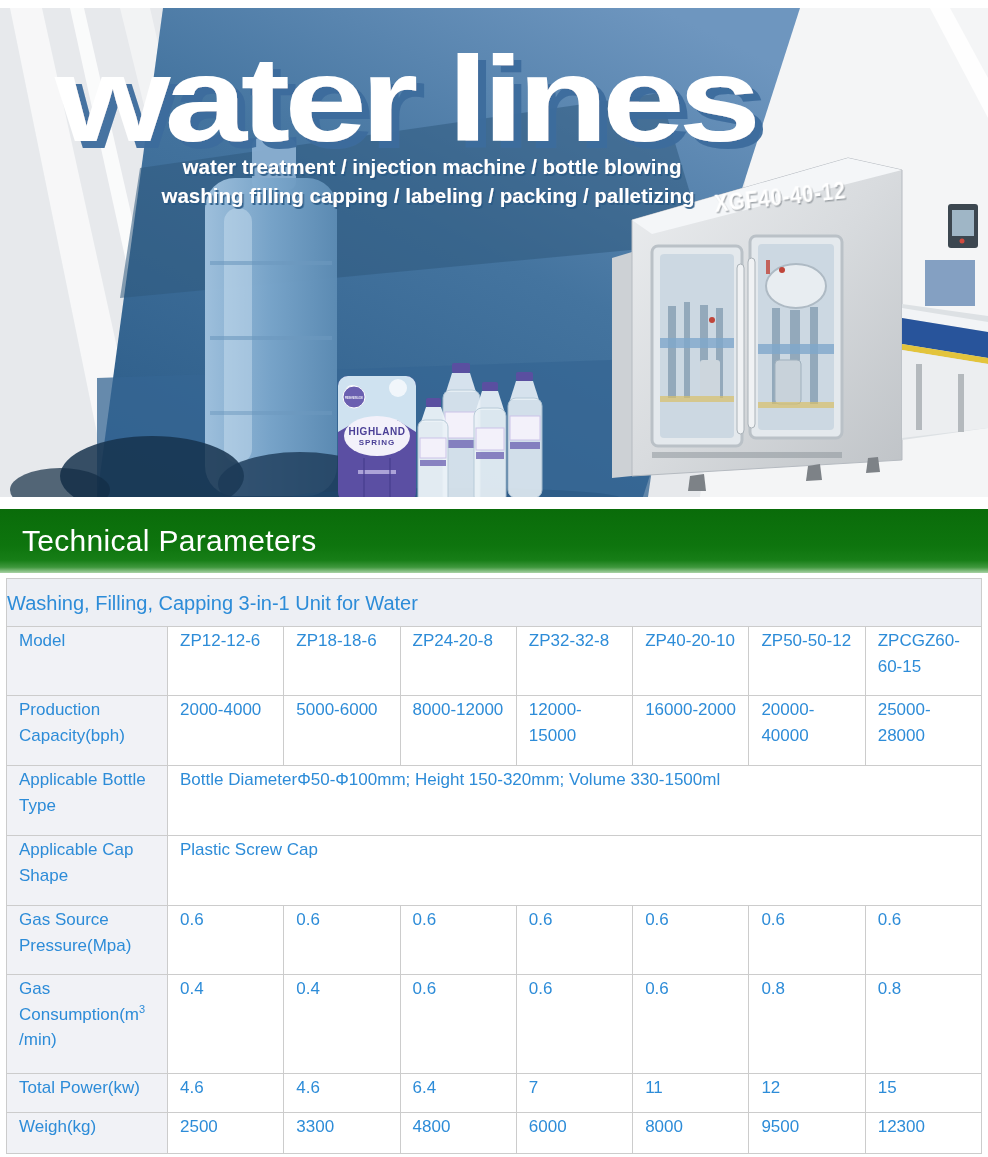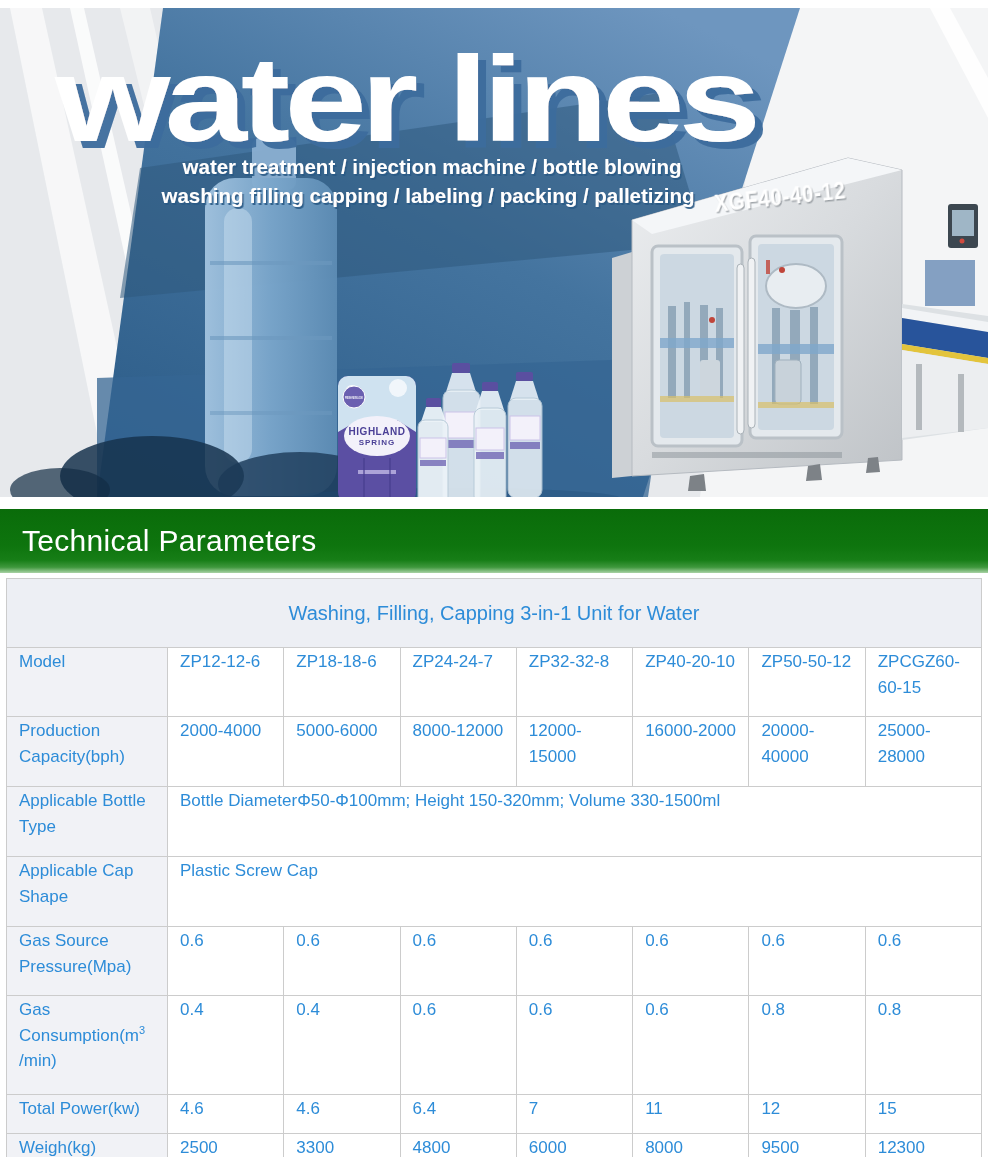--- a/index.html
+++ b/index.html
@@ -11,21 +11,21 @@
   .gap-a{height:12px;background:#fff}
   .section-bar{height:64px;box-sizing:border-box;display:flex;align-items:center;padding-left:22px;
     background:linear-gradient(180deg,#0a6c0a 0%,#0e750e 58%,#177e17 80%,#3f983d 91%,#a9d2a5 100%);}
   .section-bar .section-title{margin:0;color:#fff;font-size:30px;font-weight:400;letter-spacing:.3px}
   .gap-b{height:5px;background:#fff}
   table.spec{width:976px;margin:0 6px;border-collapse:collapse;table-layout:fixed;
     font-size:17px;color:#2d8cd8;background:#fff}
   table.spec td{border:1px solid #cccccc;vertical-align:top;padding:1px 12px;line-height:1.5;
     box-sizing:border-box;overflow:hidden}
   td.lbl{background:#f1f2f6}
-  tr.title-row td{background:#edeff4;text-align:center;vertical-align:middle;font-size:20px;padding:19px}
+  tr.title-row td{background:#edeff4;text-align:left;vertical-align:middle;font-size:20px;padding:0}
   td.span-cell{padding-top:14px}
   table.spec sup{font-size:11px;line-height:0}
 </style>
 </head>
 <body>
 
 <div class="top-strip"></div>
 
 <div class="banner">
   <svg width="988" height="489" viewBox="0 0 988 489" xmlns="http://www.w3.org/2000/svg">
@@ -209,21 +209,21 @@
       <col>
   </colgroup>
   <tbody>
     <tr class="title-row" style="height:48px">
       <td colspan="8">Washing, Filling, Capping 3-in-1 Unit for Water</td>
     </tr>
     <tr style="height:69px">
       <td class="lbl">Model</td>
       <td>ZP12-12-6</td>
       <td>ZP18-18-6</td>
-      <td>ZP24-24-7</td>
+      <td>ZP24-20-8</td>
       <td>ZP32-32-8</td>
       <td>ZP40-20-10</td>
       <td>ZP50-50-12</td>
       <td>ZPCGZ60-60-15</td>
     </tr>
     <tr style="height:70px">
       <td class="lbl">Production Capacity(bph)</td>
       <td>2000-4000</td>
       <td>5000-6000</td>
       <td>8000-12000</td>

